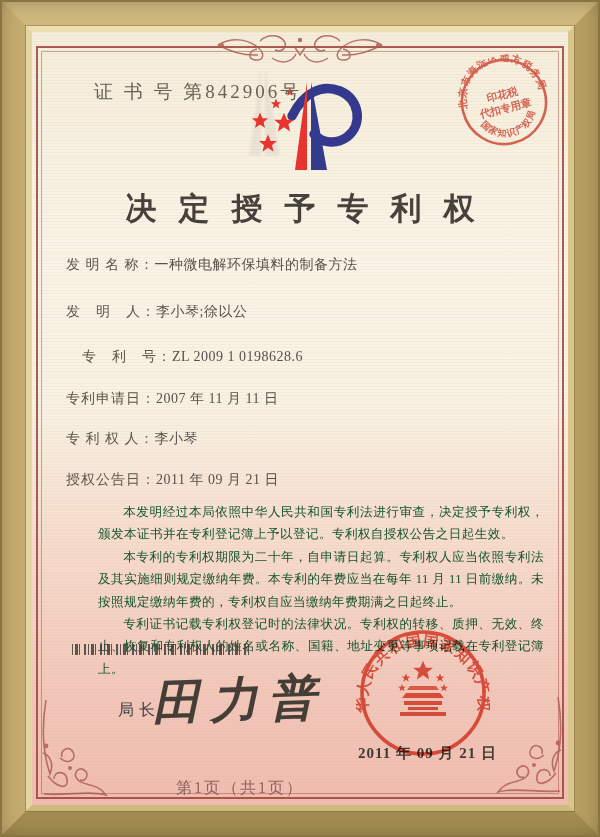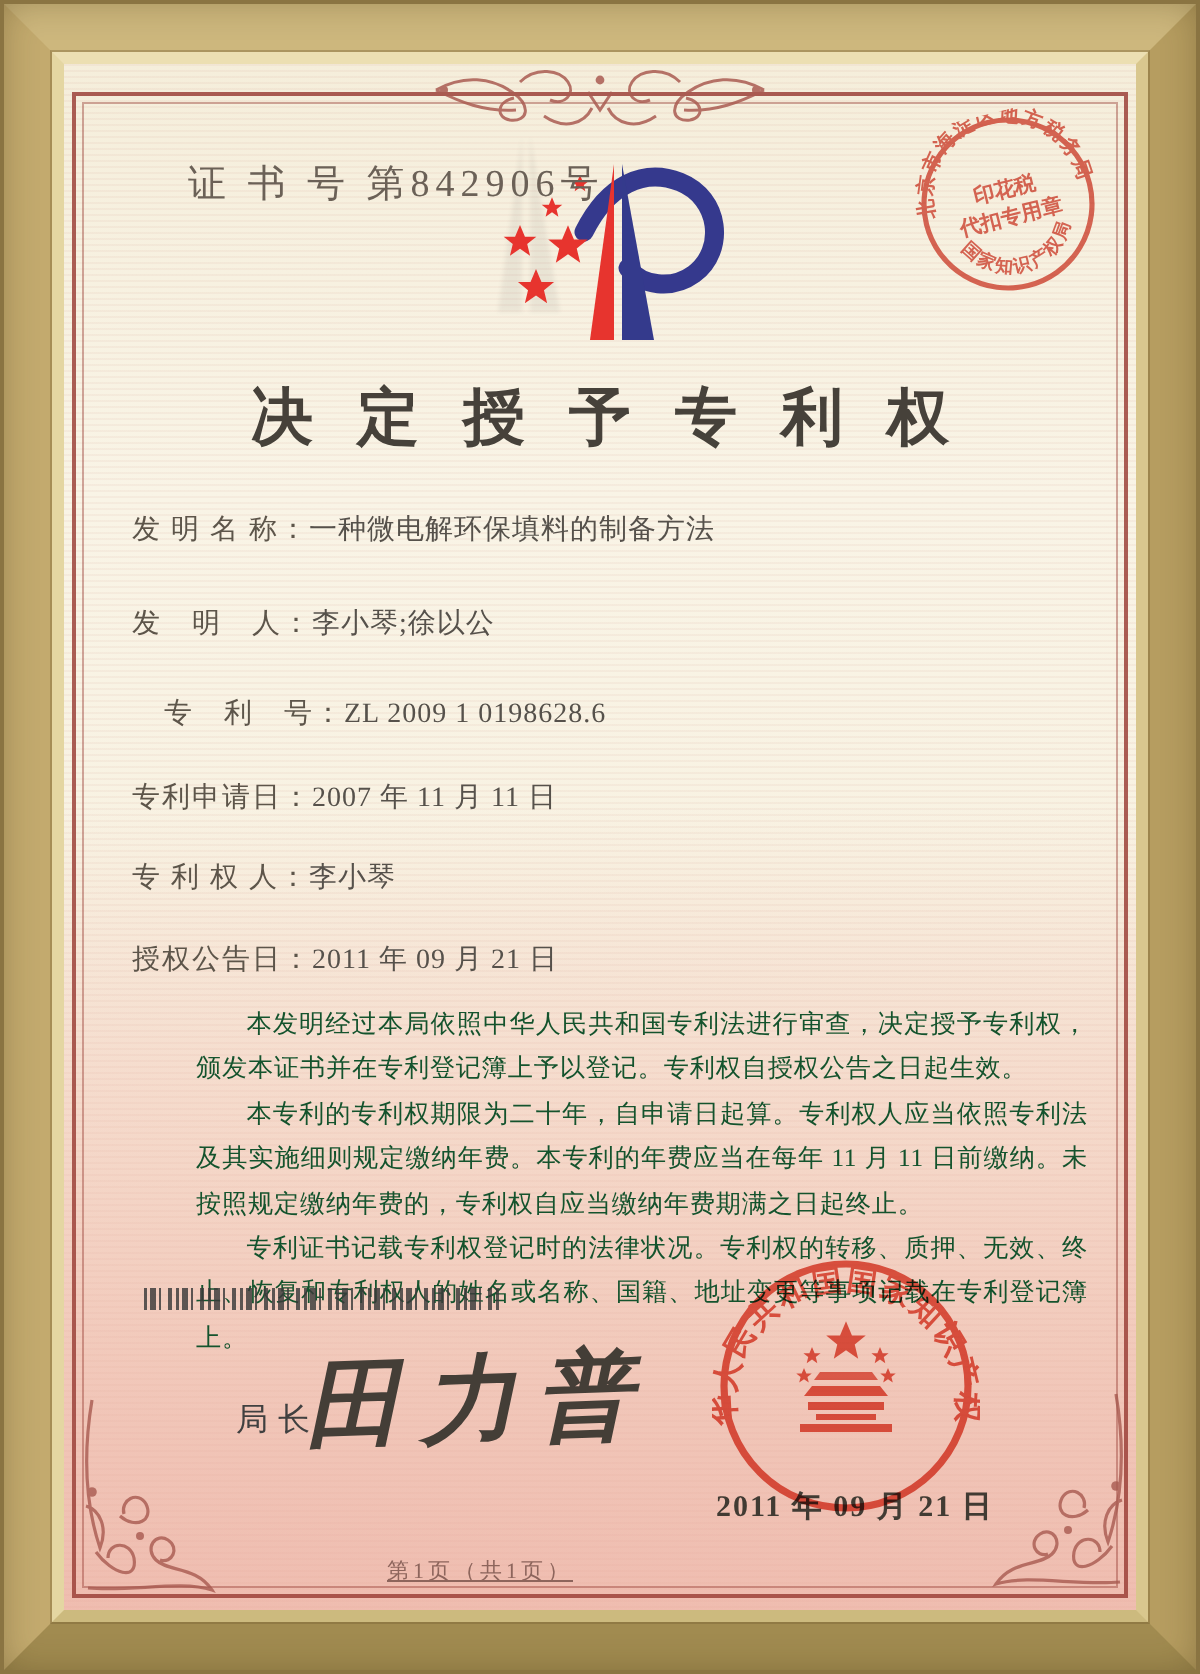--- a/index.html
+++ b/index.html
@@ -60,21 +60,21 @@
     position:absolute;left:72px;top:644px;width:178px;height:11px;opacity:.82;
     background:repeating-linear-gradient(90deg,#3a3a3a 0 1.5px,transparent 1.5px 3px,#3a3a3a 3px 6px,transparent 6px 7.5px,#3a3a3a 7.5px 8.5px,transparent 8.5px 12px,#3a3a3a 12px 14px,transparent 14px 16px);
   }
   .issuer-label{position:absolute;left:118px;top:700px;font-size:16px;letter-spacing:5px;color:#404040;}
   .signature{
     position:absolute;left:152px;top:668px;width:190px;
     font-size:48px;font-weight:600;font-style:italic;color:#443e37;
     letter-spacing:10px;transform:rotate(-2deg);white-space:nowrap;
   }
   .issue-date{position:absolute;left:358px;top:744px;font-size:15px;font-weight:bold;letter-spacing:1px;color:#413b33;}
-  .page-footer{position:absolute;left:0;top:778px;width:480px;text-align:center;font-size:11px;letter-spacing:2px;color:#8d655c;text-decoration:underline;}
+  .page-footer{position:absolute;left:0;top:778px;width:480px;text-align:center;font-size:16px;letter-spacing:2px;color:#8d655c;}
   
   .seal{position:absolute;mix-blend-mode:multiply;}
   .tax-seal{left:458px;top:56px;width:92px;height:92px;transform:rotate(-14deg);opacity:.88;}
   .authority-seal{left:356px;top:626px;width:134px;height:134px;opacity:.9;}
   .logo{position:absolute;left:246px;top:72px;width:130px;height:114px;}
   .logo-ghost{position:absolute;left:200px;top:58px;width:130px;height:114px;opacity:.08;filter:blur(1px);}
 </style>
 </head>
 <body>
 

